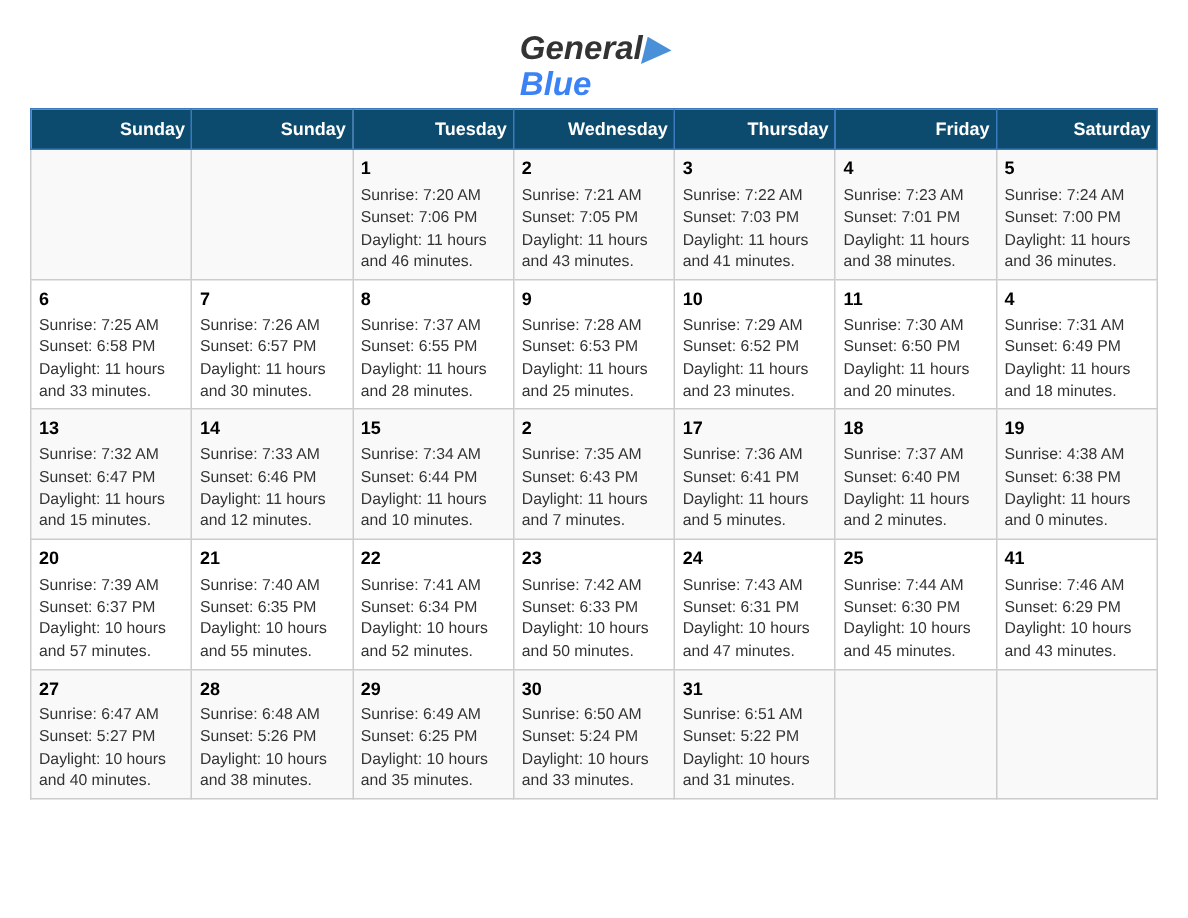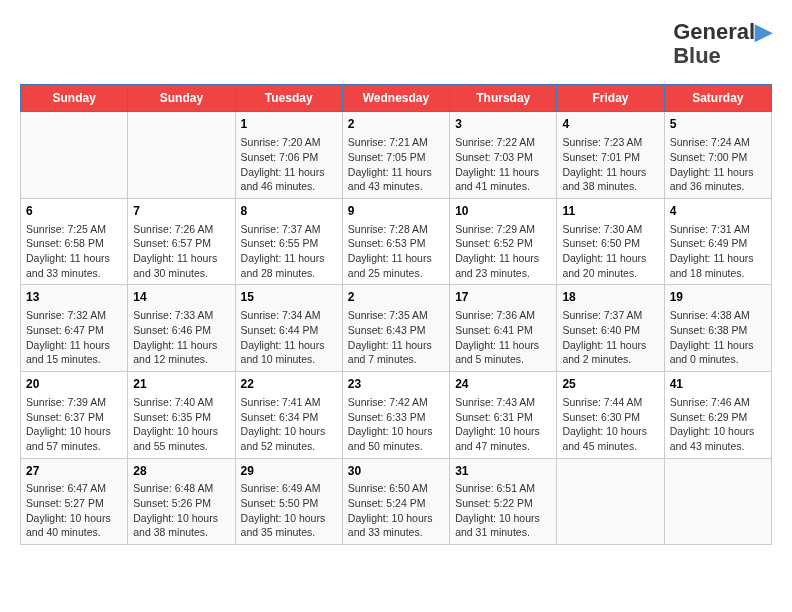--- a/index.html
+++ b/index.html
@@ -5,23 +5,24 @@
     * { box-sizing: border-box; margin: 0; padding: 0; }
     body {
       font-family: Arial, sans-serif;
       background: #fff;
       width: 792px;
       min-height: 612px;
       padding: 20px;
     }
     .header {
       display: flex;
-      justify-content: flex-end;
+      justify-content: center;
       align-items: flex-start;
-      margin-bottom: 16px;
+      margin-bottom: 4px;
+      font-style: italic;
     }
     .logo {
       display: flex;
       align-items: center;
     }
     .logo-text {
       font-size: 22px;
       font-weight: bold;
       color: #333;
       line-height: 1.1;
@@ -41,24 +42,24 @@
       font-size: 16px;
       color: #555;
       font-weight: normal;
     }
     table {
       width: 100%;
       border-collapse: collapse;
       font-size: 11px;
     }
     thead tr th {
-      background-color: #ef4444;
+      background-color: #0c4a6e;
       color: #fff;
       padding: 6px 4px;
-      text-align: center;
+      text-align: right;
       font-size: 12px;
       border: 1px solid #3a7abf;
     }
     tbody tr td {
       border: 1px solid #ccc;
       padding: 4px 5px;
       vertical-align: top;
       width: calc(100% / 7);
       min-height: 80px;
       line-height: 1.4;
@@ -85,21 +86,21 @@
   </style>
 </head>
 <body>
 
 <div class="header">
   <div class="logo">
     <div>
       <div style="display:flex;align-items:center;">
         <span class="logo-text">General<span style="color:#4a90d9;">▶</span></span>
       </div>
-      <div class="logo-text" style="color:#404040;font-size:22px;">Blue</div>
+      <div class="logo-text" style="color:#3b82f6;font-size:22px;">Blue</div>
     </div>
   </div>
   <div class="title-block">
     <h1></h1>
     <h2></h2>
   </div>
 </div>
 
 <table>
   <thead>
@@ -289,21 +290,21 @@
         </td>
         <td>
           <span class="day-number">28</span>
           <div class="day-info">Sunrise: 6:48 AM
 Sunset: 5:26 PM
 Daylight: 10 hours and 38 minutes.</div>
         </td>
         <td>
           <span class="day-number">29</span>
           <div class="day-info">Sunrise: 6:49 AM
-Sunset: 5:50 PM
+Sunset: 6:25 PM
 Daylight: 10 hours and 35 minutes.</div>
         </td>
         <td>
           <span class="day-number">30</span>
           <div class="day-info">Sunrise: 6:50 AM
 Sunset: 5:24 PM
 Daylight: 10 hours and 33 minutes.</div>
         </td>
         <td>
           <span class="day-number">31</span>

